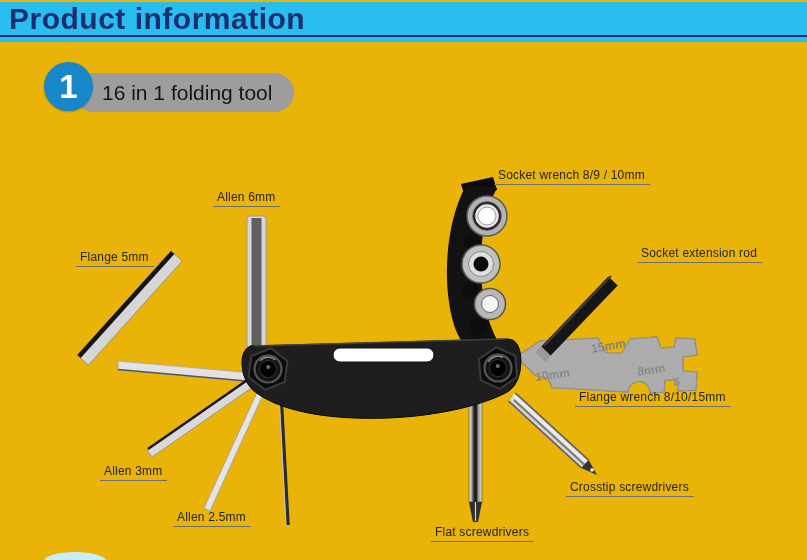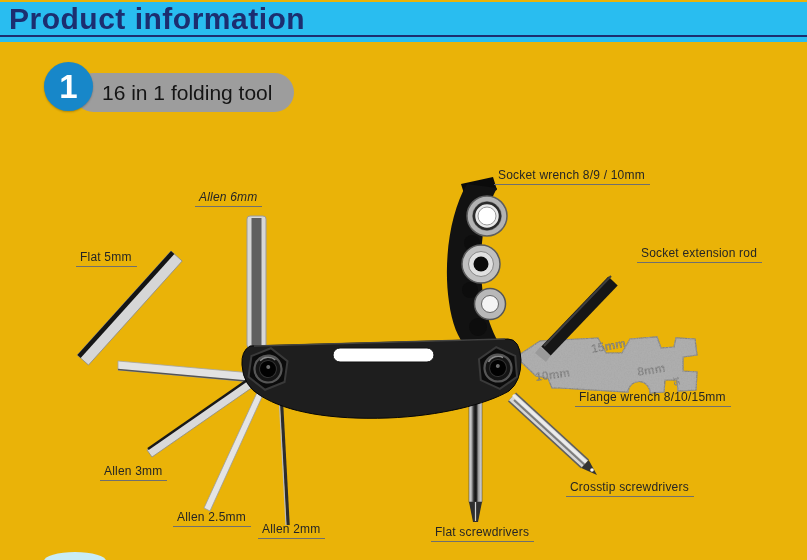--- a/index.html
+++ b/index.html
@@ -165,25 +165,24 @@
     </g>
     <g transform="translate(498,368) rotate(-5)">
       <polygon points="18.2,-10.5 18.2,10.5 0,21 -18.2,10.5 -18.2,-10.5 0,-21" fill="#0b0b0b" stroke="#3a3a3a" stroke-width="2"></polygon>
       <circle r="13.5" fill="#141414" stroke="#565656" stroke-width="2.2"></circle>
       <circle r="8.5" fill="#020202" stroke="#333333"></circle>
       <path d="M -9,-7 A 11 11 0 0 1 6,-10" stroke="#8a8a8a" stroke-width="1.5" fill="none"></path>
       <circle cy="-2" r="2" fill="#6f6f6f"></circle>
     </g>
   </svg>
 
-  <div class="lbl" style="left:195px;top:190px;font-style:italic;">Allen 6mm</div>
-  <div class="lbl" style="left:76px;top:250px;">Flat 5mm</div>
+  <div class="lbl" style="left:213px;top:190px;">Allen 6mm</div>
+  <div class="lbl" style="left:76px;top:250px;">Flange 5mm</div>
   <div class="lbl" style="left:100px;top:464px;text-align:center;">Allen 3mm</div>
   <div class="lbl" style="left:173px;top:510px;">Allen 2.5mm</div>
-  <div class="lbl" style="left:258px;top:522px;">Allen 2mm</div>
   <div class="lbl" style="left:494px;top:168px;">Socket wrench 8/9 / 10mm</div>
   <div class="lbl" style="left:637px;top:246px;text-align:right;">Socket extension rod</div>
   <div class="lbl" style="left:575px;top:390px;">Flange wrench 8/10/15mm</div>
   <div class="lbl" style="left:431px;top:525px;">Flat screwdrivers</div>
   <div class="lbl" style="left:566px;top:480px;">Crosstip screwdrivers</div>
 
   <div class="next-badge"></div>
 
 </div>
 

